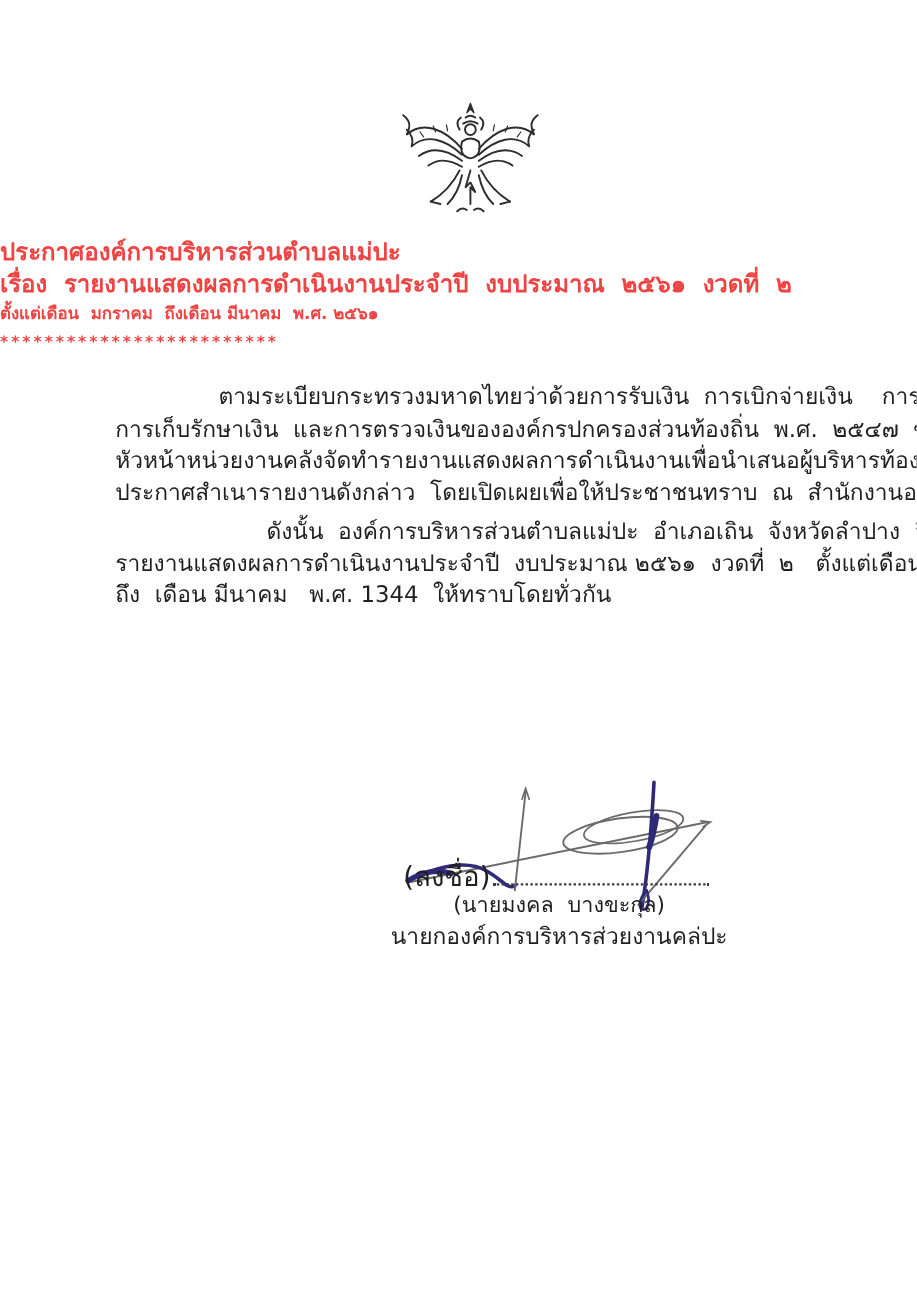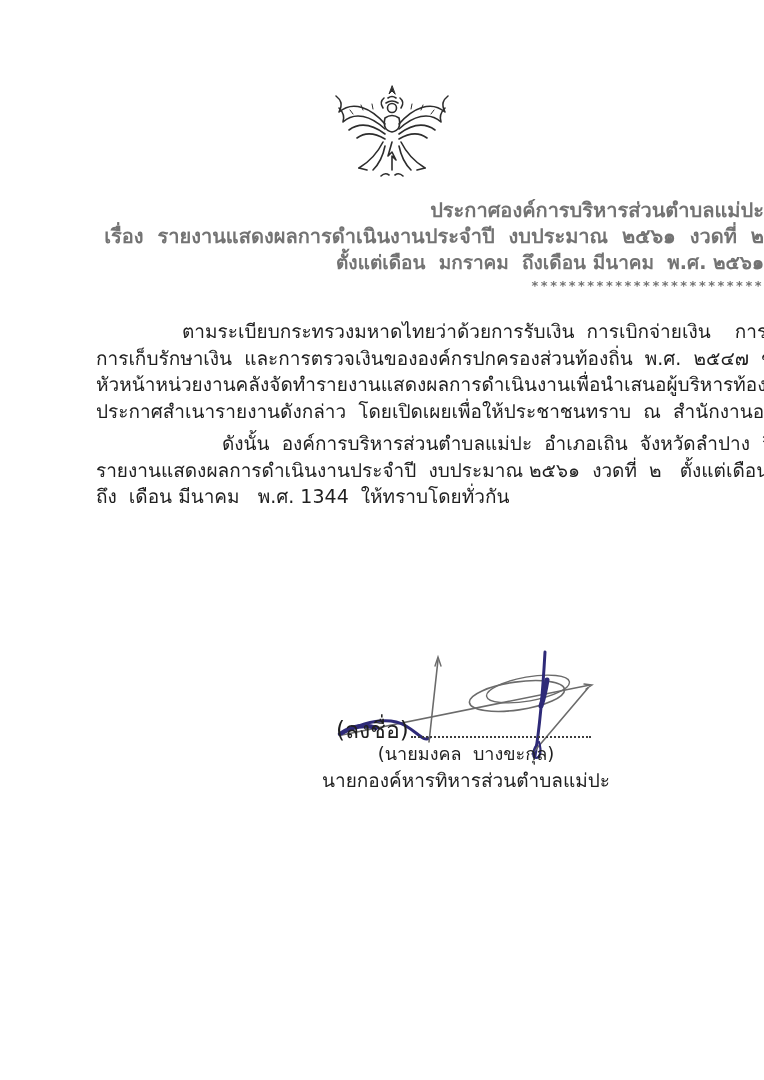--- a/index.html
+++ b/index.html
@@ -2,25 +2,25 @@
 <html><head>
 <meta charset="utf-8">
 <style>
   html,body { margin:0; padding:0; background:#ffffff; }
   .page {
     position:relative; width:764px; height:1080px; background:#ffffff;
     font-family:"DejaVu Sans", sans-serif; color:#1f1f1f; overflow:hidden;
   }
   .emblem { position:absolute; left:333px; top:84px; width:118px; height:104px; }
   .title-block {
-    position:absolute; top:197px; left:0; width:764px; text-align:right;
-    font-weight:700; color:#737373;
+    position:absolute; top:197px; left:0; width:764px; text-align:left;
+    font-weight:700; color:#ef4444;
   }
   .title-line { font-size:20px; line-height:26px; white-space:pre; }
-  .title-line.small { font-size:19px; }
+  .title-line.small { font-size:14px; }
   .stars { font-size:13px; letter-spacing:2.5px; line-height:16px; margin-top:3px; font-weight:700; }
   .body-text {
     position:absolute; left:96px; top:318px; width:580px;
     font-size:19px; line-height:26.5px;
   }
   .line { white-space:pre; }
   .indent-a { padding-left:86px; }
   .indent-b { padding-left:126px; }
   .para-gap { height:6px; }
   .date-line { white-space:pre; padding-left:108px; margin-top:22px; }
@@ -95,16 +95,16 @@
         <path d="M213,4 C211,40 208,78 203,108" stroke="#2e2a78" stroke-width="3"></path>
         <path d="M215,32 C213,44 211,52 209,58" stroke="#2e2a78" stroke-width="5"></path>
         <path d="M256,40 L200,106" stroke="#6b6b6b" stroke-width="1.6"></path>
         <path d="M205,96 C193,114 214,116 207,94" stroke="#2e2a78" stroke-width="2.2"></path>
       </g>
     </svg>
     <div class="sign-row">
       <span>(ลงชื่อ)</span><span class="leader"></span>
     </div>
     <div class="sig-name">(นายมงคล  บางขะกุล)</div>
-    <div class="sig-pos">นายกองค์หารทิหารส่วนตำบลแม่ปะ</div>
+    <div class="sig-pos">นายกองค์การบริหารส่วยงานคล่ปะ</div>
   </div>
 
 </div>
 
 </body></html>

